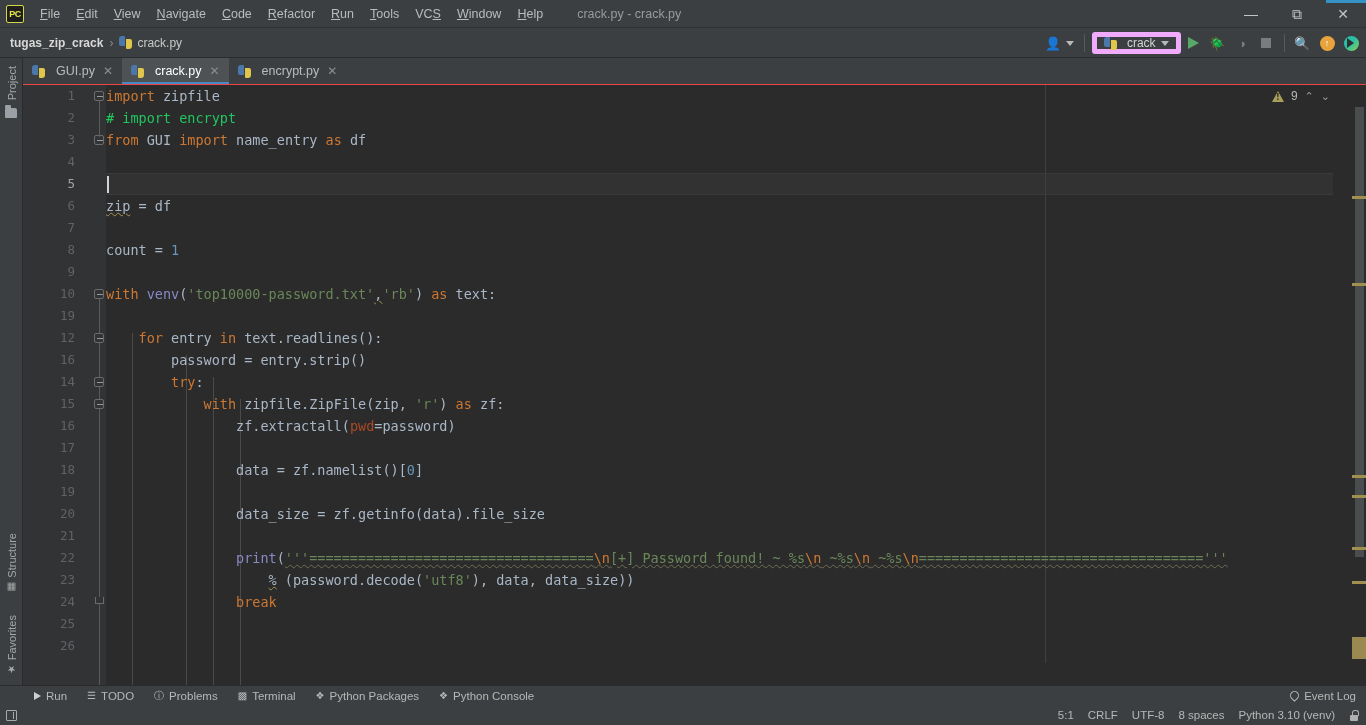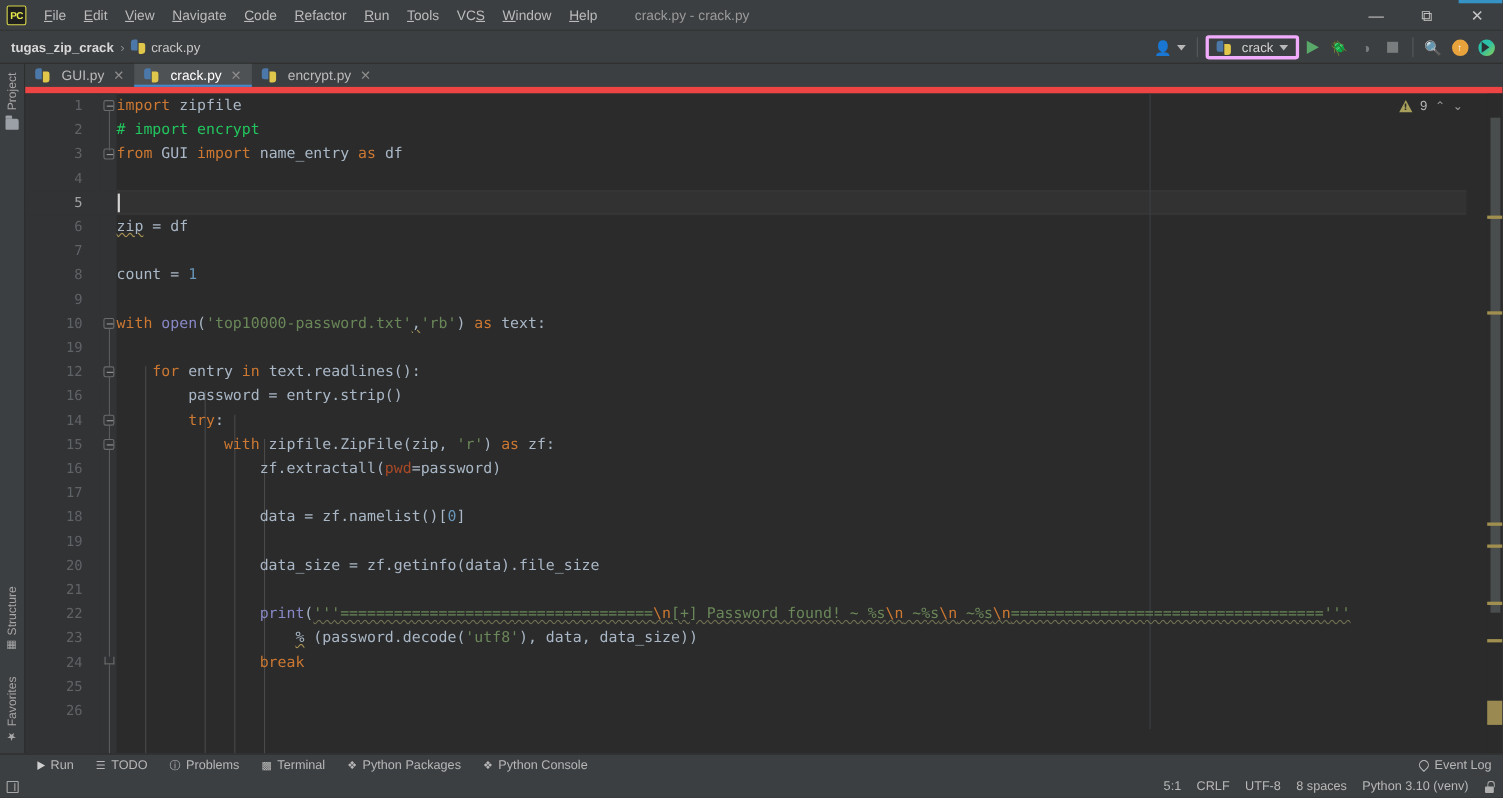--- a/index.html
+++ b/index.html
@@ -68,21 +68,21 @@
     position: absolute; right: 4px; top: 0; height: 30px;
     display: flex; align-items: center; gap: 2px;
   }
   .tb-btn {
     height: 22px; min-width: 22px; display: flex; align-items: center; justify-content: center;
     color: #b6b6b6; font-size: 12px; padding: 0 3px; border-radius: 3px;
   }
   .tb-sep { width: 1px; height: 18px; background: #555a5c; margin: 0 5px; }
   .run-config {
     display: flex; align-items: center; height: 22px; padding: 0 7px;
-    border: 3px solid #f0abfc; border-radius: 3px; gap: 5px;
+    border: 5px solid #f0abfc; border-radius: 3px; gap: 5px;
   }
   .run-config .lbl { font-size: 12px; color: #d4d4d4; }
   .caret-dn {
     width: 0; height: 0; border-left: 4px solid transparent; border-right: 4px solid transparent;
     border-top: 5px solid #b8b8b8;
   }
   .ico-play {
     width: 0; height: 0; border-top: 6px solid transparent; border-bottom: 6px solid transparent;
     border-left: 11px solid #59a869;
   }
@@ -127,21 +127,21 @@
   }
   .folder-ico::before {
     content:''; position:absolute; left:0; top:-3px; width:6px; height:3px;
     background:#9aa0a6; border-radius:1px 1px 0 0;
   }
 
   
   .tabbar {
     position: absolute; left: 23px; top: 58px; width: 1343px; height: 27px;
     background: #3c3f41; display: flex; align-items: stretch;
-    border-bottom: 6px solid #ef4444;
+    border-bottom: 1px solid #ef4444;
   }
   .tab {
     display: flex; align-items: center; gap: 6px; padding: 0 9px;
     font-size: 12.5px; color: #bbbbbb; position: relative; cursor: default;
   }
   .tab.active { background: #4e5254; color: #ffffff; }
   .tab.active::after {
     content: ''; position: absolute; left: 0; right: 0; bottom: 0; height: 2px;
     background: #4a88c7;
   }
@@ -468,21 +468,21 @@
     <div class="code-line" style="top:0px;"><span class="kw">import</span> <span class="var">zipfile</span></div>
     <div class="code-line" style="top:22px;"><span class="cmt"># import encrypt</span></div>
     <div class="code-line" style="top:44px;"><span class="kw">from</span> <span class="var">GUI</span> <span class="kw">import</span> <span class="var">name_entry</span> <span class="kw">as</span> <span class="var">df</span></div>
     <div class="code-line" style="top:66px;"></div>
     <div class="code-line" style="top:88px;"></div>
     <div class="caret" style="left:84px;top:91px;"></div>
     <div class="code-line" style="top:110px;"><span class="var wavy">zip</span> = <span class="var">df</span></div>
     <div class="code-line" style="top:132px;"></div>
     <div class="code-line" style="top:154px;"><span class="var">count</span> = <span class="num">1</span></div>
     <div class="code-line" style="top:176px;"></div>
-    <div class="code-line" style="top:198px;"><span class="kw">with</span> <span class="bi">open</span>(<span class="str">'top10000-password.txt'</span><span class="wavy">,</span><span class="str">'rb'</span>) <span class="kw">as</span> <span class="var">text</span>:</div>
+    <div class="code-line" style="top:198px;"><span class="kw">with</span> <span class="bi">venv</span>(<span class="str">'top10000-password.txt'</span><span class="wavy">,</span><span class="str">'rb'</span>) <span class="kw">as</span> <span class="var">text</span>:</div>
     <div class="code-line" style="top:220px;"></div>
     <div class="code-line" style="top:242px;">    <span class="kw">for</span> <span class="var">entry</span> <span class="kw">in</span> <span class="var">text</span>.<span class="var">readlines</span>():</div>
     <div class="code-line" style="top:264px;">        <span class="var">password</span> = <span class="var">entry</span>.<span class="var">strip</span>()</div>
     <div class="code-line" style="top:286px;">        <span class="kw">try</span>:</div>
     <div class="code-line" style="top:308px;">            <span class="kw">with</span> <span class="var">zipfile</span>.<span class="var">ZipFile</span>(<span class="var">zip</span>, <span class="str">'r'</span>) <span class="kw">as</span> <span class="var">zf</span>:</div>
     <div class="code-line" style="top:330px;">                <span class="var">zf</span>.<span class="var">extractall</span>(<span class="pn">pwd</span>=<span class="var">password</span>)</div>
     <div class="code-line" style="top:352px;"></div>
     <div class="code-line" style="top:374px;">                <span class="var">data</span> = <span class="var">zf</span>.<span class="var">namelist</span>()[<span class="num">0</span>]</div>
     <div class="code-line" style="top:396px;"></div>
     <div class="code-line" style="top:418px;">                <span class="var">data_size</span> = <span class="var">zf</span>.<span class="var">getinfo</span>(<span class="var">data</span>).<span class="var">file_size</span></div>

